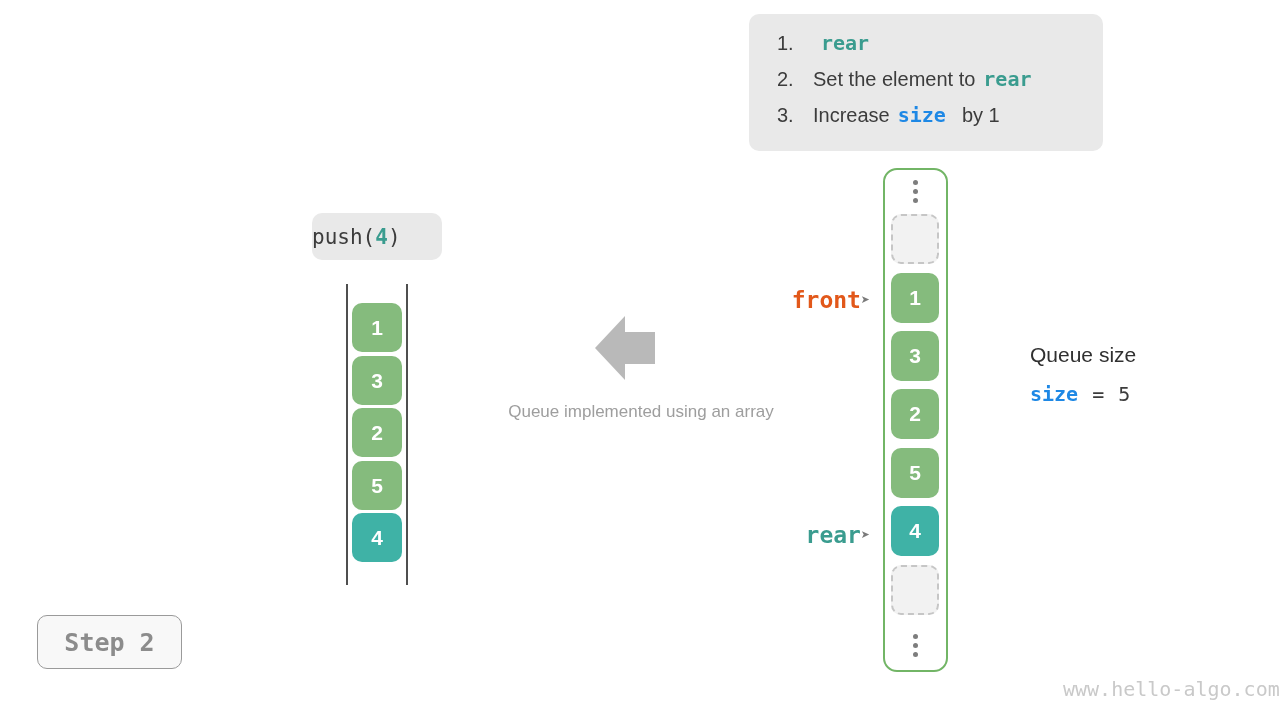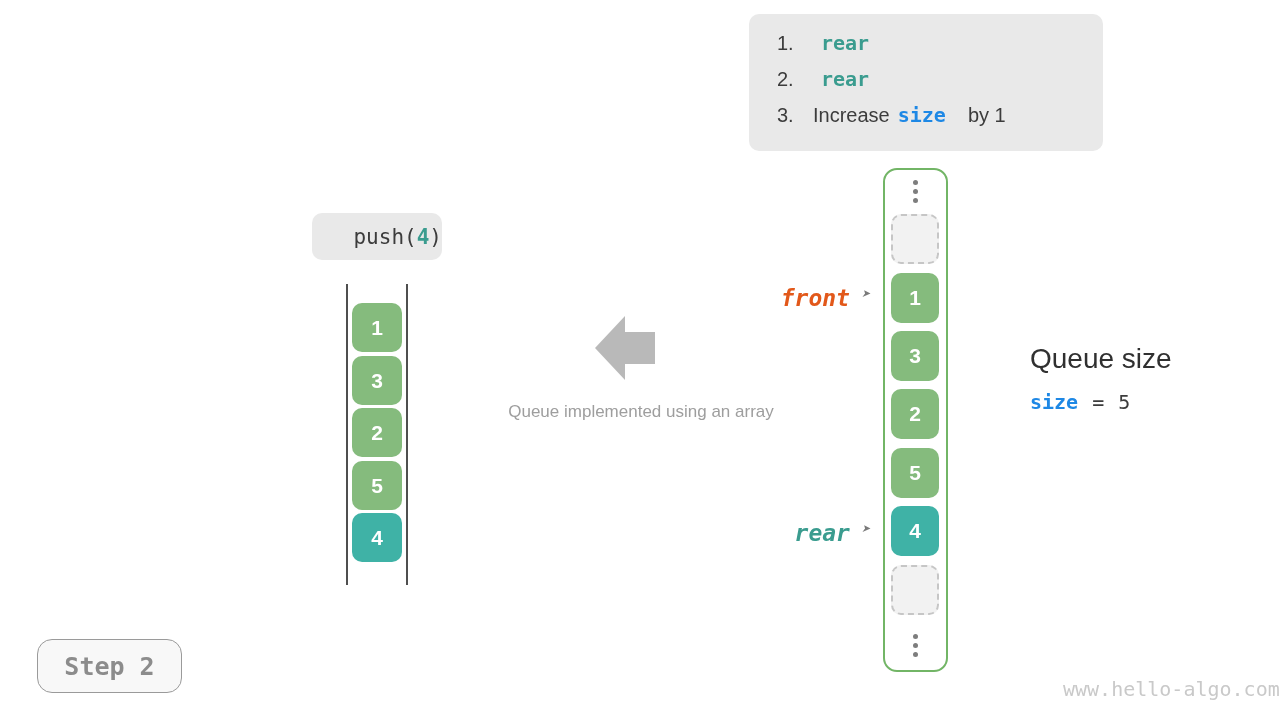--- a/index.html
+++ b/index.html
@@ -22,27 +22,27 @@
     display:flex; align-items:baseline;
     height:36px; font-size:20px; color:#3c3c3c;
   }
   .instr-num { width:20px; margin-right:16px; }
   .instr-code {
     font-family:"DejaVu Sans Mono", monospace;
     font-weight:bold; margin-left:8px; font-size:20px;
   }
   .code-teal { color:#3a9c8f; }
   .code-blue { color:#1e88e5; }
-  .instr-post { margin-left:22px; }
+  .instr-post { margin-left:16px; }
 
   
   #push-label {
     position:absolute; left:312px; top:213px; width:130px; height:47px;
     background:#e9e9e9; border-radius:10px;
-    display:flex; align-items:center; justify-content:flex-end;
+    display:flex; align-items:center; justify-content:flex-start;
     font-family:"DejaVu Sans Mono", monospace; font-size:21px; color:#3c3c3c;
   }
   #push-label .arg { color:#3a9c8f; font-weight:bold; }
 
   
   #left-stack {
     position:absolute; left:346px; top:284px; width:62px; height:301px;
     border-left:2px solid #4f4f4f; border-right:2px solid #4f4f4f;
   }
   .stack-cell {
@@ -76,41 +76,41 @@
   }
   .dots {
     position:absolute; left:0; width:100%;
     display:flex; flex-direction:column; align-items:center; gap:4px;
   }
   .dot { width:5px; height:5px; border-radius:50%; background:#7d7d7d; }
 
   
   .pointer {
     position:absolute; right:410px; height:30px;
-    display:flex; gap:11px;
-    font-family:"DejaVu Sans Mono", monospace; font-weight:bold; font-size:23px;font-style:italic;
+    display:flex; align-items:center; 
+    font-family:"DejaVu Sans Mono", monospace; font-weight:bold; font-size:23px;
   }
   #front-pointer { top:285px; color:#e2581a; }
   #rear-pointer  { top:520px; color:#3a9c8f; }
   .ptr-arrow { color:#7a7a7a; font-size:15px; font-weight:normal; }
 
   
   #queue-size { position:absolute; left:1030px; top:343px; }
-  .qs-title { font-size:28px; color:#303030; }
+  .qs-title { font-size:21px; color:#303030; }
   .qs-line2 {
     margin-top:15px; font-family:"DejaVu Sans Mono", monospace;
     font-size:20px; color:#3c3c3c; display:flex; align-items:center;
   }
   .qs-var { color:#1e88e5; font-weight:bold; }
   .qs-eq { margin:0 14px; }
 
   
   #step-badge {
-    position:absolute; left:37px; top:639px; width:145px; height:54px;
-    background:#f8f8f8; border:1.5px solid #9a9a9a; border-radius:15px;
+    position:absolute; left:37px; top:615px; width:145px; height:54px;
+    background:#f8f8f8; border:1.5px solid #9a9a9a; border-radius:10px;
     display:flex; align-items:center; justify-content:center;
     font-family:"DejaVu Sans Mono", monospace; font-weight:bold;
     font-size:25px; color:#8c8c8c;
   }
 
   
   #watermark {
     position:absolute; left:1063px; top:677px;
     font-family:"DejaVu Sans Mono", monospace;
     font-size:20px; color:#c9c9c9;
@@ -119,20 +119,21 @@
 </head>
 <body>
 
 <div id="instructions">
   <div class="instr-row">
     <span class="instr-num">1.</span>
     <span class="instr-code code-teal">rear</span>
   </div>
   <div class="instr-row">
     <span class="instr-num">2.</span>
+    <span class="instr-pre">Set the element to</span>
     <span class="instr-code code-teal">rear</span>
   </div>
   <div class="instr-row">
     <span class="instr-num">3.</span>
     <span class="instr-pre">Increase</span>
     <span class="instr-code code-blue">size</span>
     <span class="instr-post">by 1</span>
   </div>
 </div>
 

